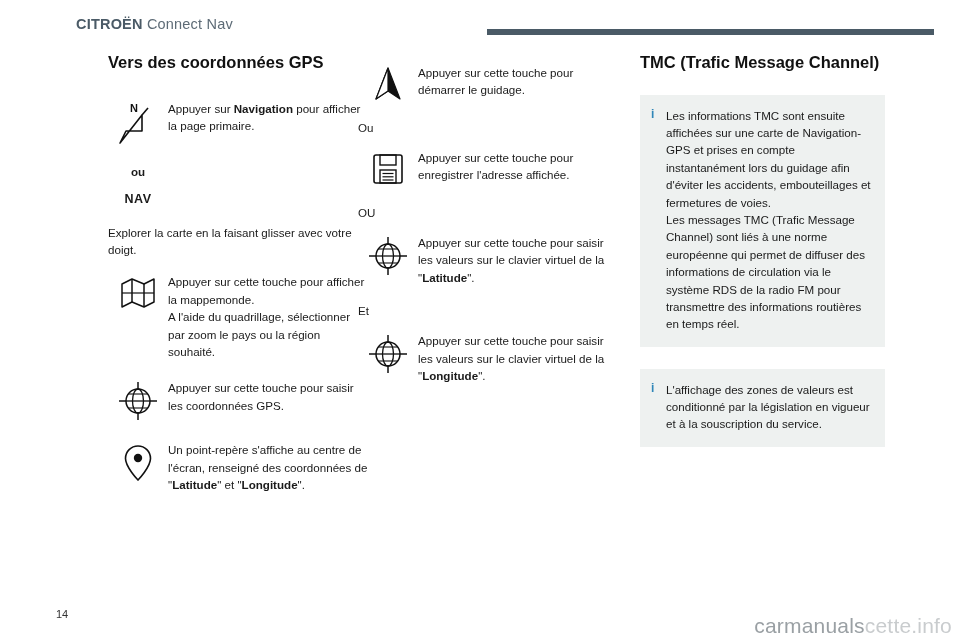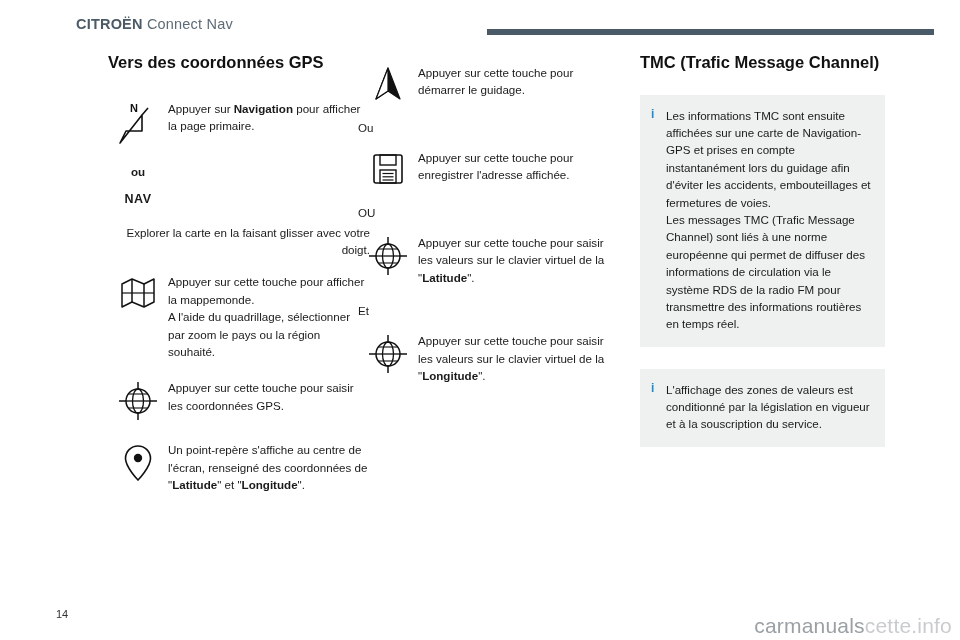--- a/index.html
+++ b/index.html
@@ -78,21 +78,20 @@
   .txt-cell {
     flex: 1;
     font-size: 11.6px;
     line-height: 1.5;
     padding-top: 1px;
   }
   .plain {
     font-size: 11.6px;
     line-height: 1.5;
     margin: 0 0 14px 0;
-    text-align: right;
   }
   .spacer-md { height: 18px; }
 
   .ou-label {
     font-size: 11.6px;
     font-weight: bold;
     margin-top: 7px;
   }
   .nav-label {
     font-size: 12.5px;

